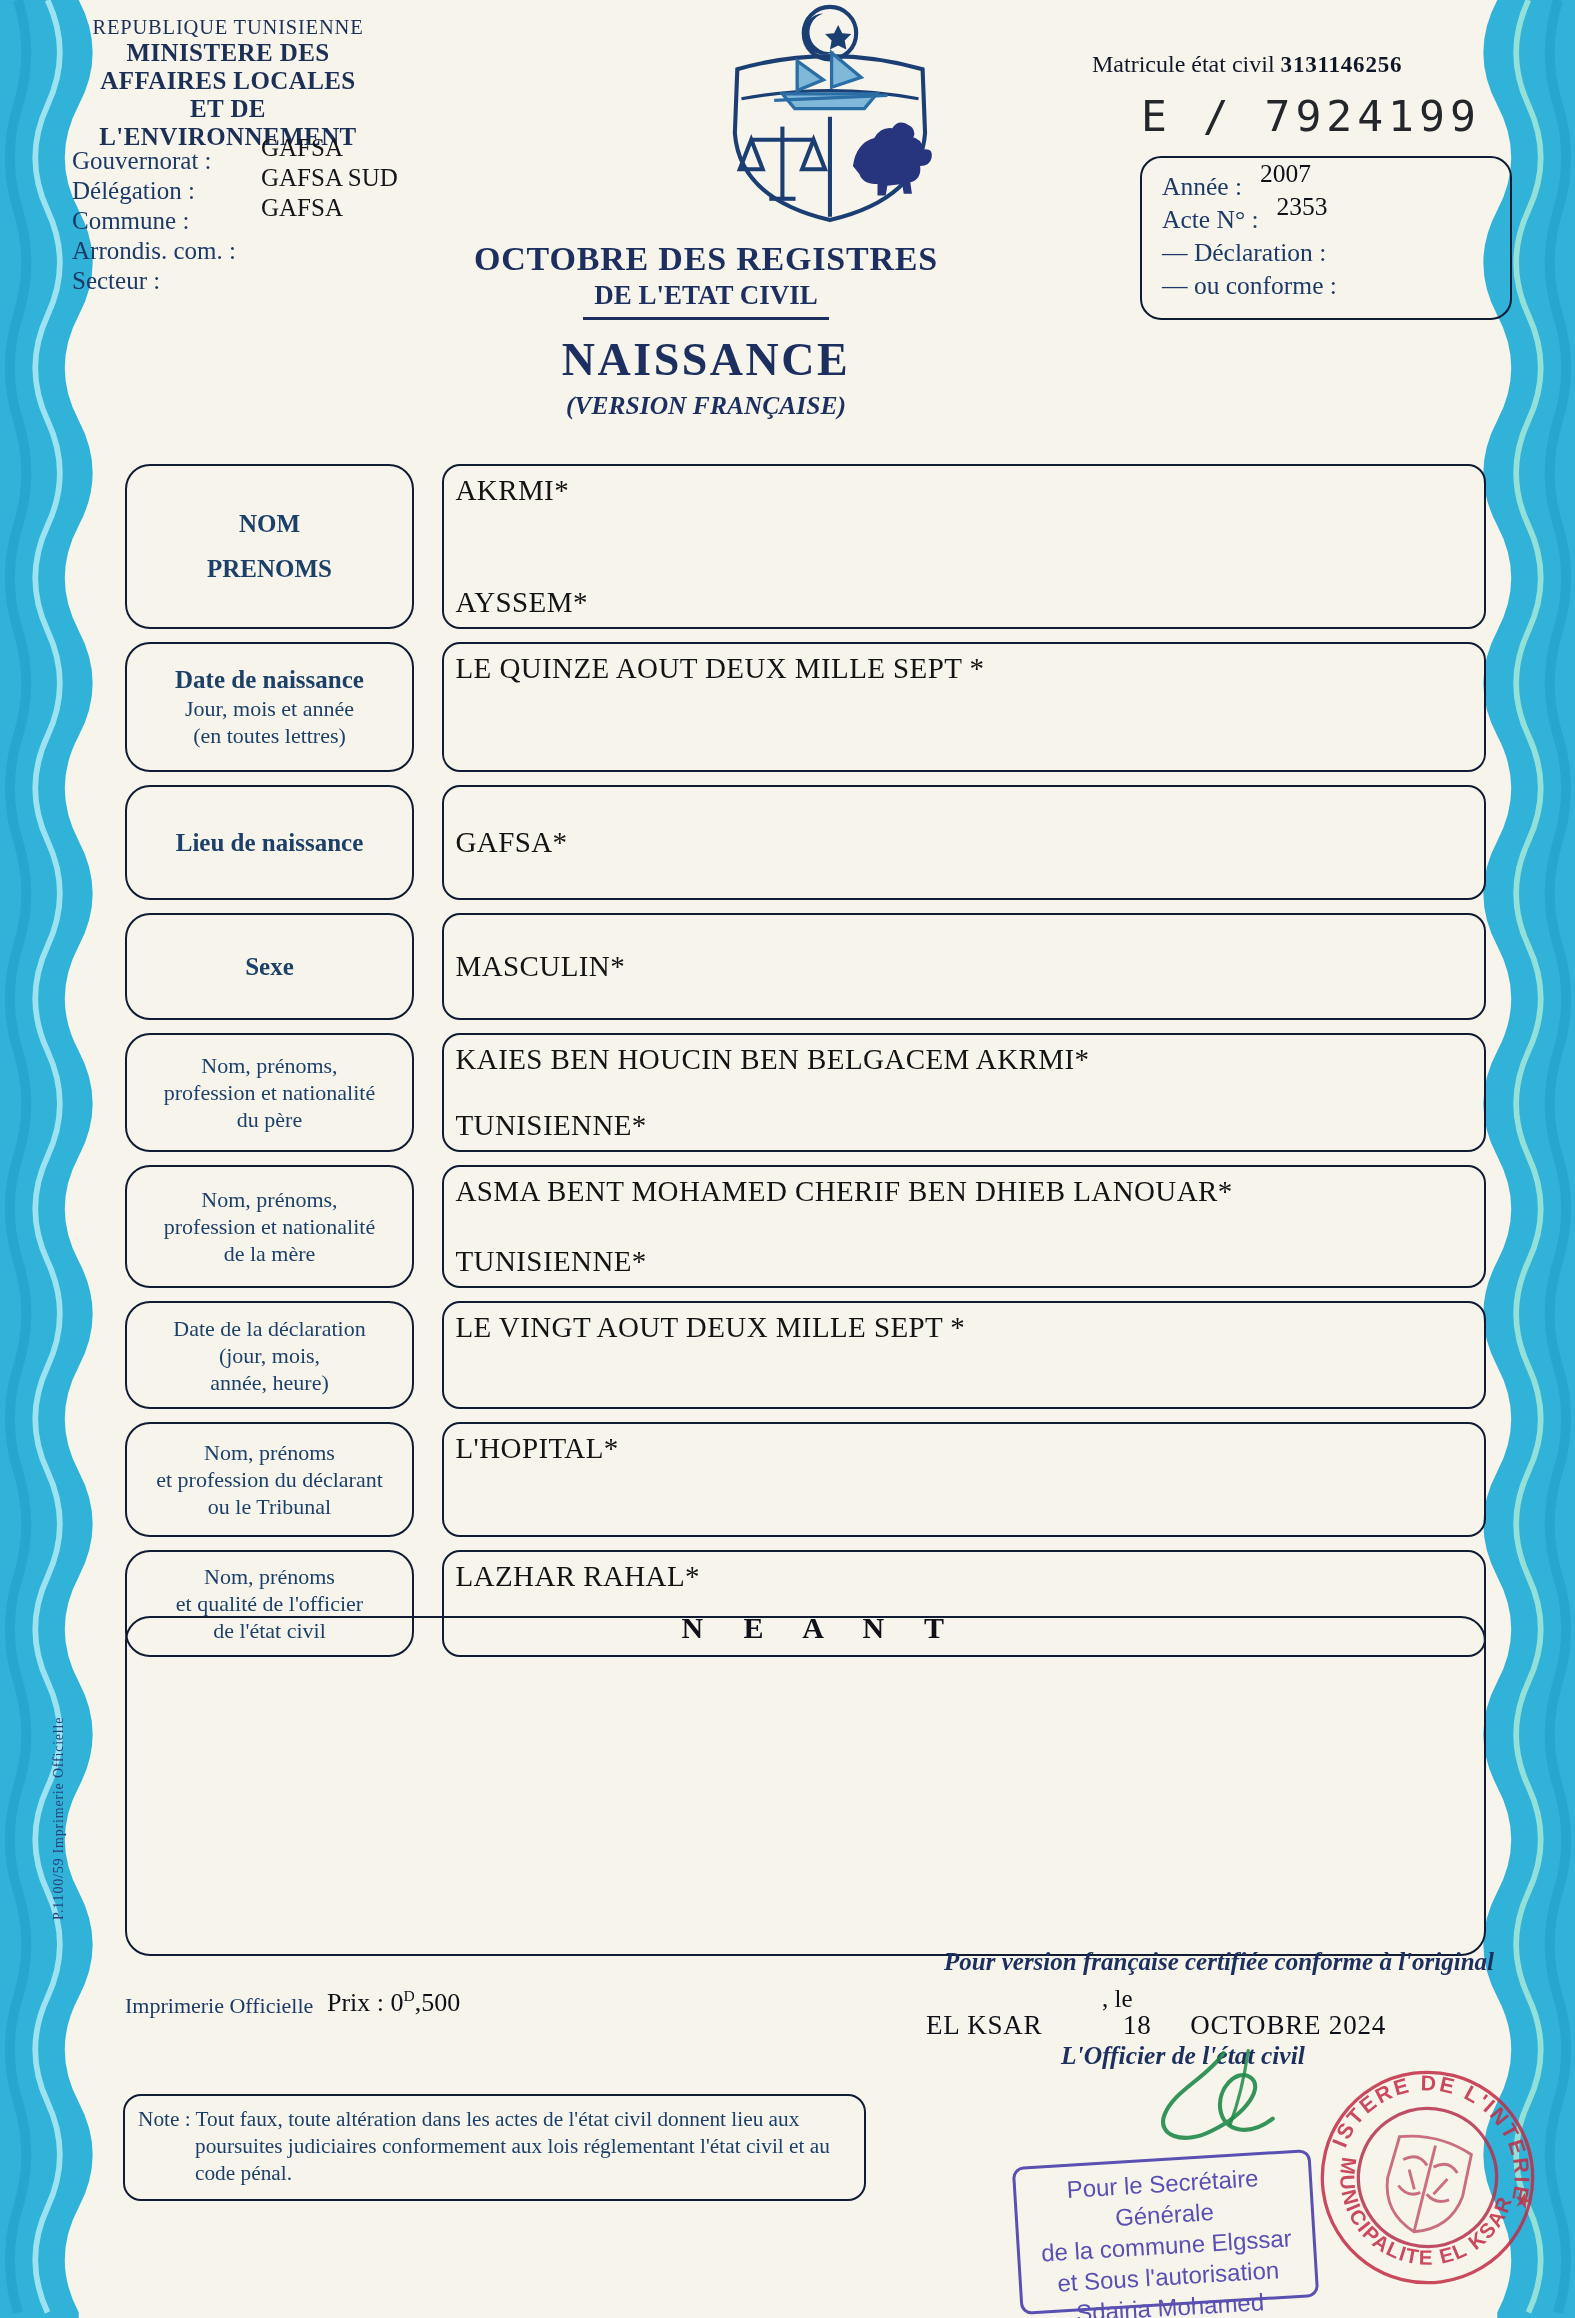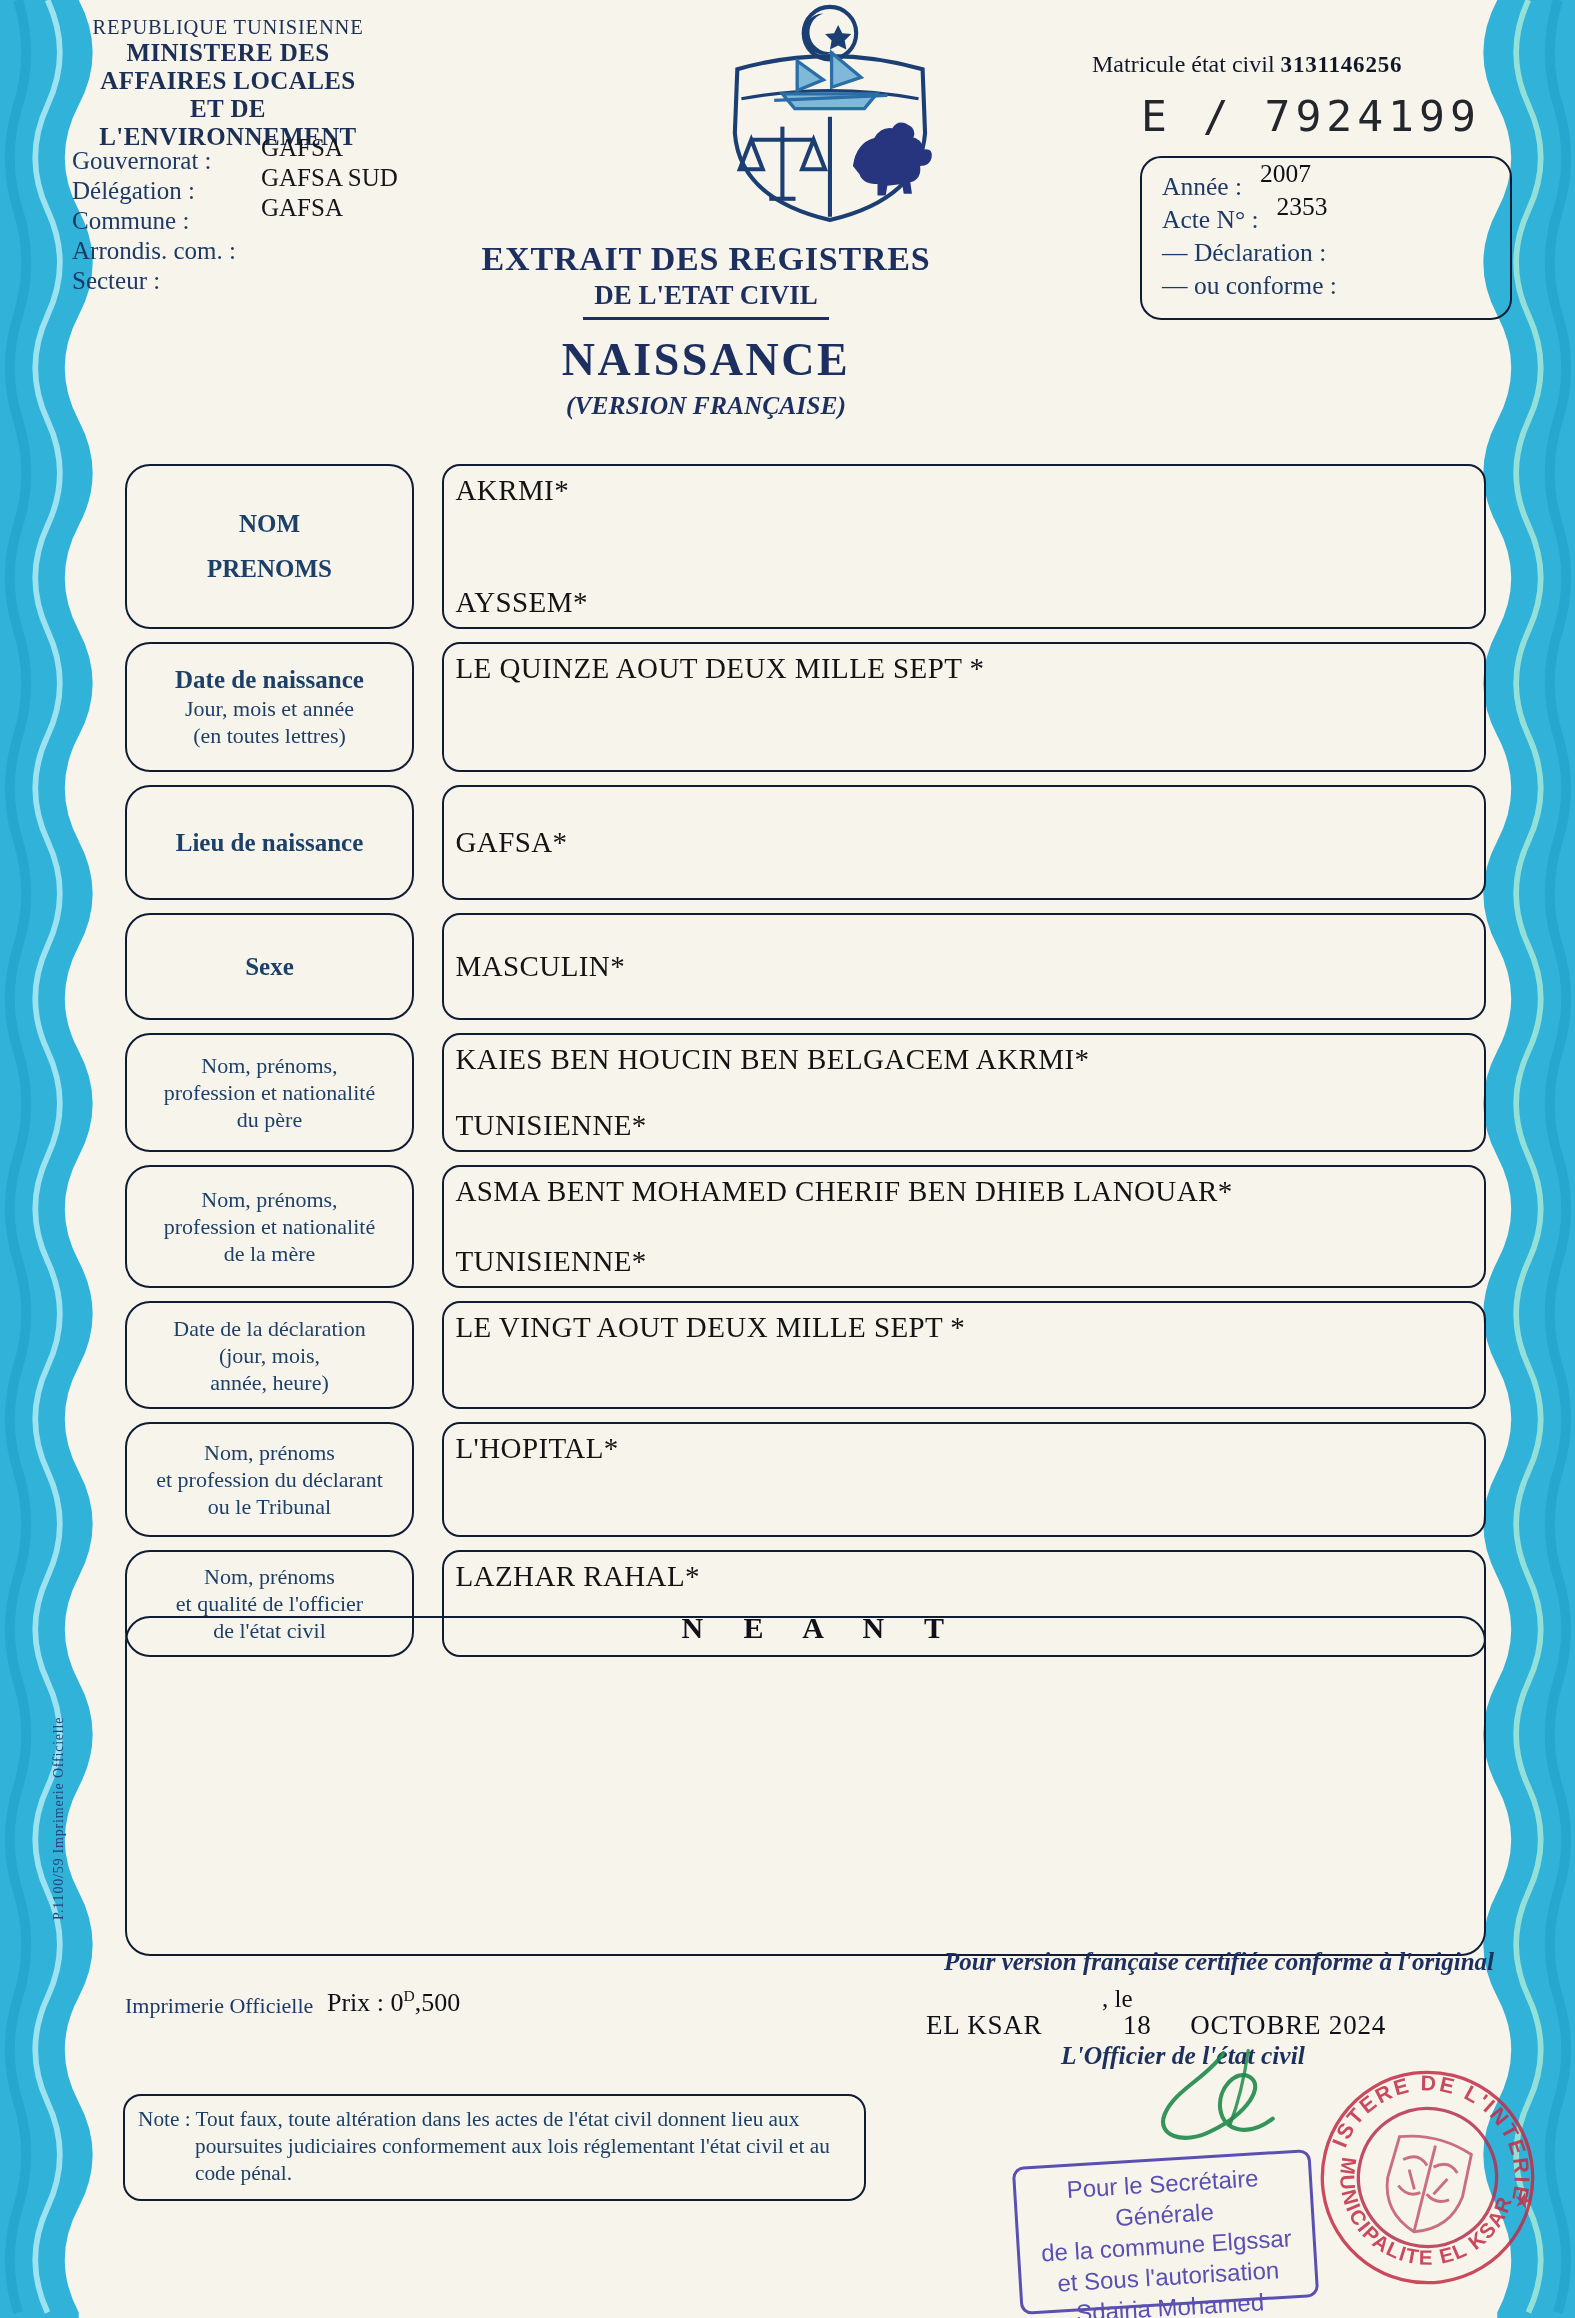--- a/index.html
+++ b/index.html
@@ -166,21 +166,21 @@
         <line x1="84" y1="240" x2="116" y2="240"></line>
       </g>
 
       <g fill="#27357f">
         <path d="M186,200 q4,-28 26,-34 q8,-14 22,-12 q6,-10 16,-6 q10,4 6,16 q14,2 16,16 q12,-2 10,10 q-2,10 -14,10 q2,16 -12,20 l2,14 -10,0 -2,-12 -18,2 -2,12 -10,0 0,-14 q-18,0 -22,-12 z"></path>
         <path d="M238,156 q16,-12 22,0 q4,10 -8,14 z"></path>
       </g>
     </svg>
 
     <div class="abs" style="left:427px;top:240px;width:558px;text-align:center;">
-      <div class="title1">EXTRAIT DES REGISTRES</div>
+      <div class="title1">OCTOBRE DES REGISTRES</div>
       <div class="title2">DE L'ETAT CIVIL</div>
       <div class="title-underline"></div>
       <div class="naissance">NAISSANCE</div>
       <div class="version">(VERSION FRANÇAISE)</div>
     </div>
 
     <div class="abs" style="left:1092px;top:51px;width:427px;">
       <div class="matricule">
         <span>Matricule état civil</span>
         <b>3131146256</b>

